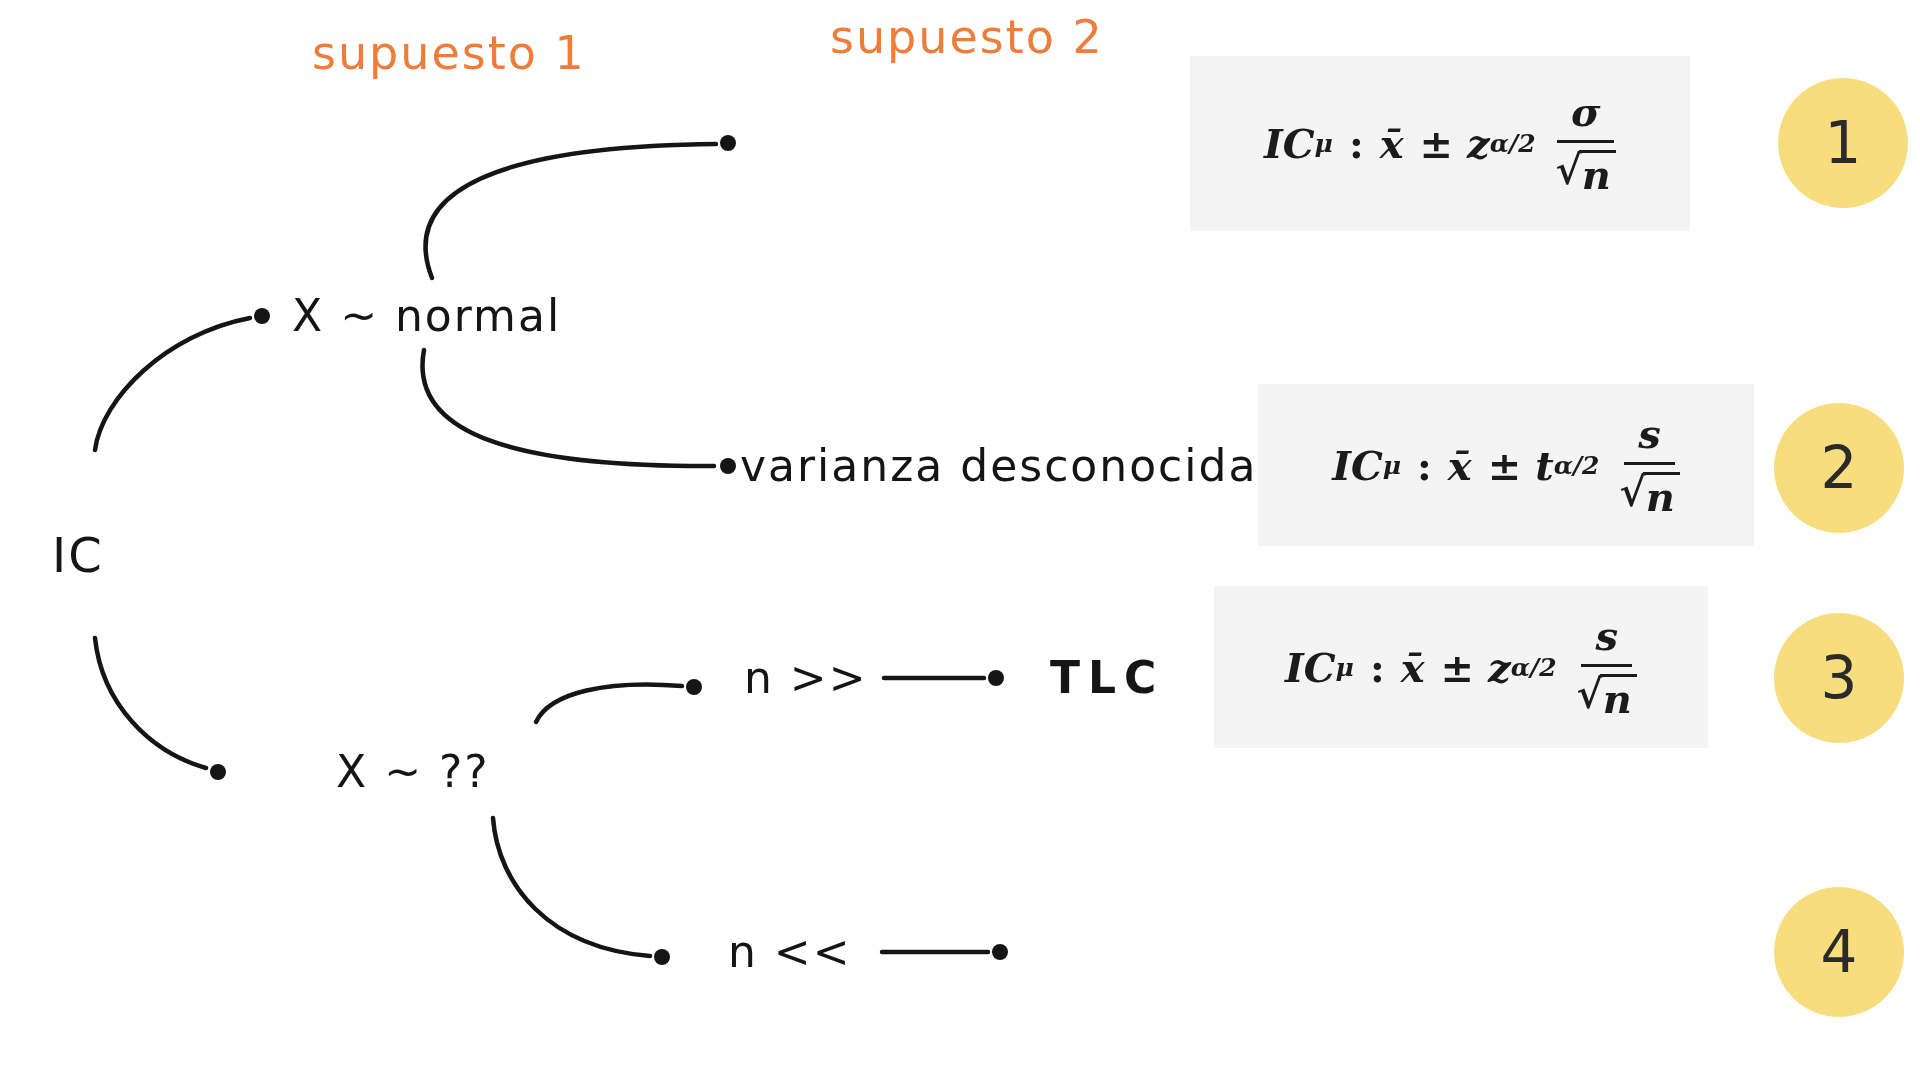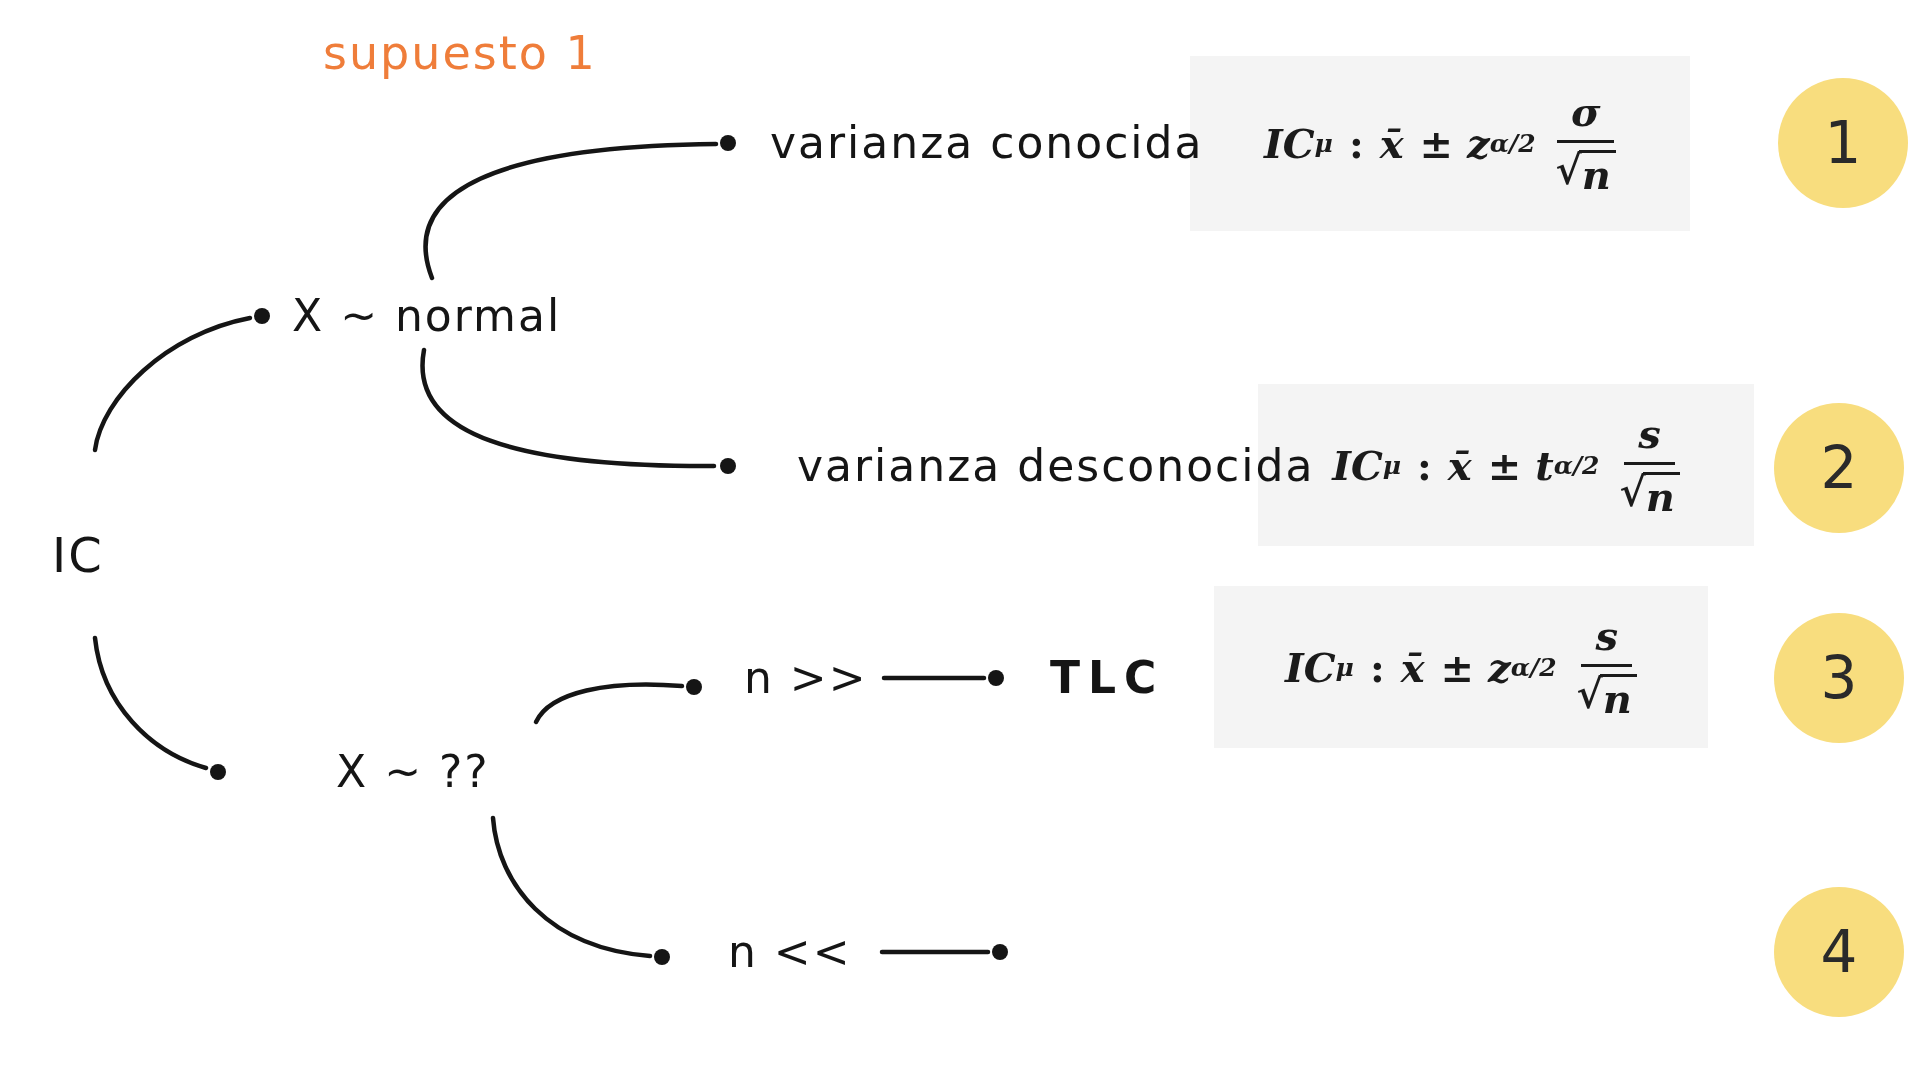--- a/index.html
+++ b/index.html
@@ -116,27 +116,27 @@
       <circle cx="218" cy="772" r="8"></circle>
       <circle cx="728" cy="143" r="8"></circle>
       <circle cx="728" cy="466" r="8"></circle>
       <circle cx="694" cy="687" r="8"></circle>
       <circle cx="662" cy="957" r="8"></circle>
       <circle cx="996" cy="678" r="8"></circle>
       <circle cx="1000" cy="952" r="8"></circle>
     </g>
   </svg>
 
-  <div class="header" style="left:323px;top:30px;">supuesto 1</div>
+  <div class="header" style="left:312px;top:30px;">supuesto 1</div>
+  <div class="header" style="left:830px;top:14px;">supuesto 2</div>
 
   <div class="node root-label" style="left:52px;top:531px;">IC</div>
   <div class="node" style="left:292px;top:294px;">X ~ normal</div>
   <div class="node" style="left:336px;top:750px;">X ~ ??</div>
-  <div class="node" style="left:770px;top:121px;">varianza conocida</div>
-  <div class="node" style="left:797px;top:444px;">varianza desconocida</div>
+  <div class="node" style="left:740px;top:444px;">varianza desconocida</div>
   <div class="node" style="left:744px;top:656px;">n &gt;&gt;</div>
   <div class="node tlc" style="left:1050px;top:656px;font-weight:bold;">TLC</div>
   <div class="node" style="left:728px;top:930px;">n &lt;&lt;</div>
 
   <div class="formula-box" style="left:1190px;top:56px;width:500px;height:175px;">
     <span>IC</span>
       <sub class="f-sub">μ</sub>
       <span class="f-colon">:</span>
       <span class="f-mean">x̄</span>
       <span class="f-pm">±</span>

